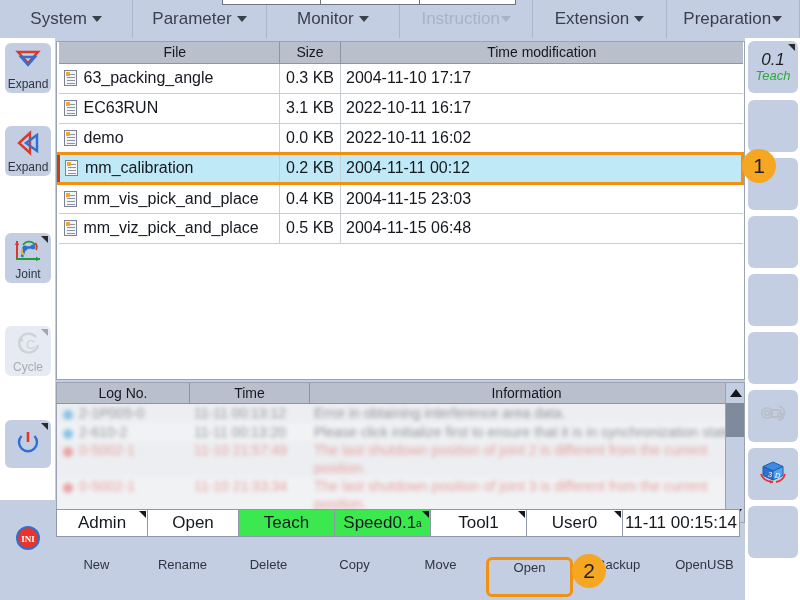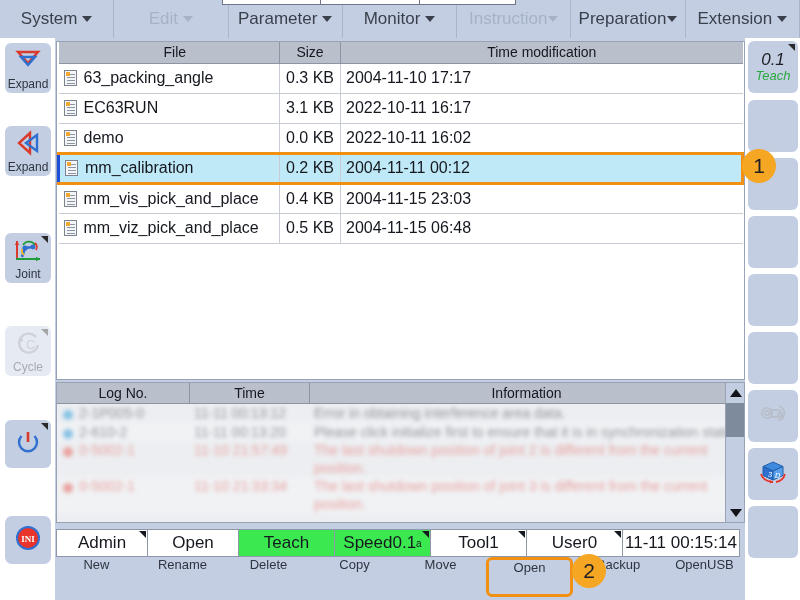--- a/index.html
+++ b/index.html
@@ -60,21 +60,21 @@
   .top-frag i {
     position: absolute;
     top: 0; bottom: 0;
     width: 1px;
     background: #6f7585;
   }
 
   
   .sidebar-left {
     position: absolute; left: 0; top: 38px;
-    width: 55px; height: 562px;
+    width: 55px; height: 462px;
     background: #ffffff;
     text-decoration: underline;
   }
   .side-btn {
     position: absolute;
     left: 5px;
     width: 46px; height: 50px;
     background: #c3cee3;
     border-radius: 6px;
     display: flex;
@@ -147,21 +147,21 @@
   }
   .ftable td:last-child { border-right: none; }
   .col-file { width: 221px; padding-left: 12px; }
   .col-size { width: 61px; text-align: center; }
   .ftable tr.sel td {
     background: #bfe9f7;
     border-top: 3px solid #f29111;
     border-bottom: 3px solid #f29111;
     height: 30px;
   }
-  .ftable tr.sel td:first-child { border-left: 3px solid #1d4ed8; }
+  .ftable tr.sel td:first-child { border-left: 3px solid #c2410c; }
   .ftable tr.sel td:last-child { border-right: 3px solid #f29111; }
   .fname { display: flex; align-items: center; gap: 7px; }
 
   .doc-icon {
     width: 13px; height: 16px;
     position: relative;
     background: #f4f5f7;
     border: 1px solid #7b8292;
     flex: none;
   }
@@ -243,21 +243,21 @@
   .tri-down { width: 0; height: 0; border-left: 6px solid transparent; border-right: 6px solid transparent; border-top: 8px solid #121417; }
   .sb-thumb {
     position: absolute; left: 0; top: 20px;
     width: 19px; height: 34px;
     background: #7e8b9c;
   }
 
   
   .statusbar {
     position: absolute;
-    left: 56px; top: 529px;
+    left: 56px; top: 509px;
     width: 689px; height: 28px;
     display: flex;
   }
   .st {
     position: relative;
     display: flex; align-items: center; justify-content: center;
     font-size: 17px;
     color: #15181f;
     background: #ffffff;
     border: 1px solid #8f98a8;
@@ -315,42 +315,38 @@
   <div class="top-frag">
     <i style="left:97px"></i>
       <i style="left:196px"></i>
   </div>
 
   <div class="menubar" id="menubar">
       <div class="menu-item">
         <span>System</span>
         <span class="caret"></span>
       </div>
-      <div class="menu-item disabled">
-        <span>Edit</span>
-        <span class="caret"></span>
-      </div>
       <div class="menu-item">
         <span>Parameter</span>
         <span class="caret"></span>
       </div>
       <div class="menu-item">
         <span>Monitor</span>
         <span class="caret"></span>
       </div>
       <div class="menu-item disabled tight">
         <span>Instruction</span>
         <span class="caret"></span>
       </div>
+      <div class="menu-item">
+        <span>Extension</span>
+        <span class="caret"></span>
+      </div>
       <div class="menu-item tight">
         <span>Preparation</span>
-        <span class="caret"></span>
-      </div>
-      <div class="menu-item">
-        <span>Extension</span>
         <span class="caret"></span>
       </div>
     </div>
 
   <div class="sidebar-left" id="sidebarLeft">
       <div class="side-btn" style="top: 5px;">
         <span><svg width="30" height="26" viewBox="0 0 30 26" xmlns="http://www.w3.org/2000/svg">
             <path d="M5 5 L15 16 L25 5 Z" fill="none" stroke="#d93a2b" stroke-width="2.4"></path>
                 <path d="M8 10 L15 18 L22 10 Z" fill="none" stroke="#2f6fd0" stroke-width="2.4"></path>
           </svg></span>

